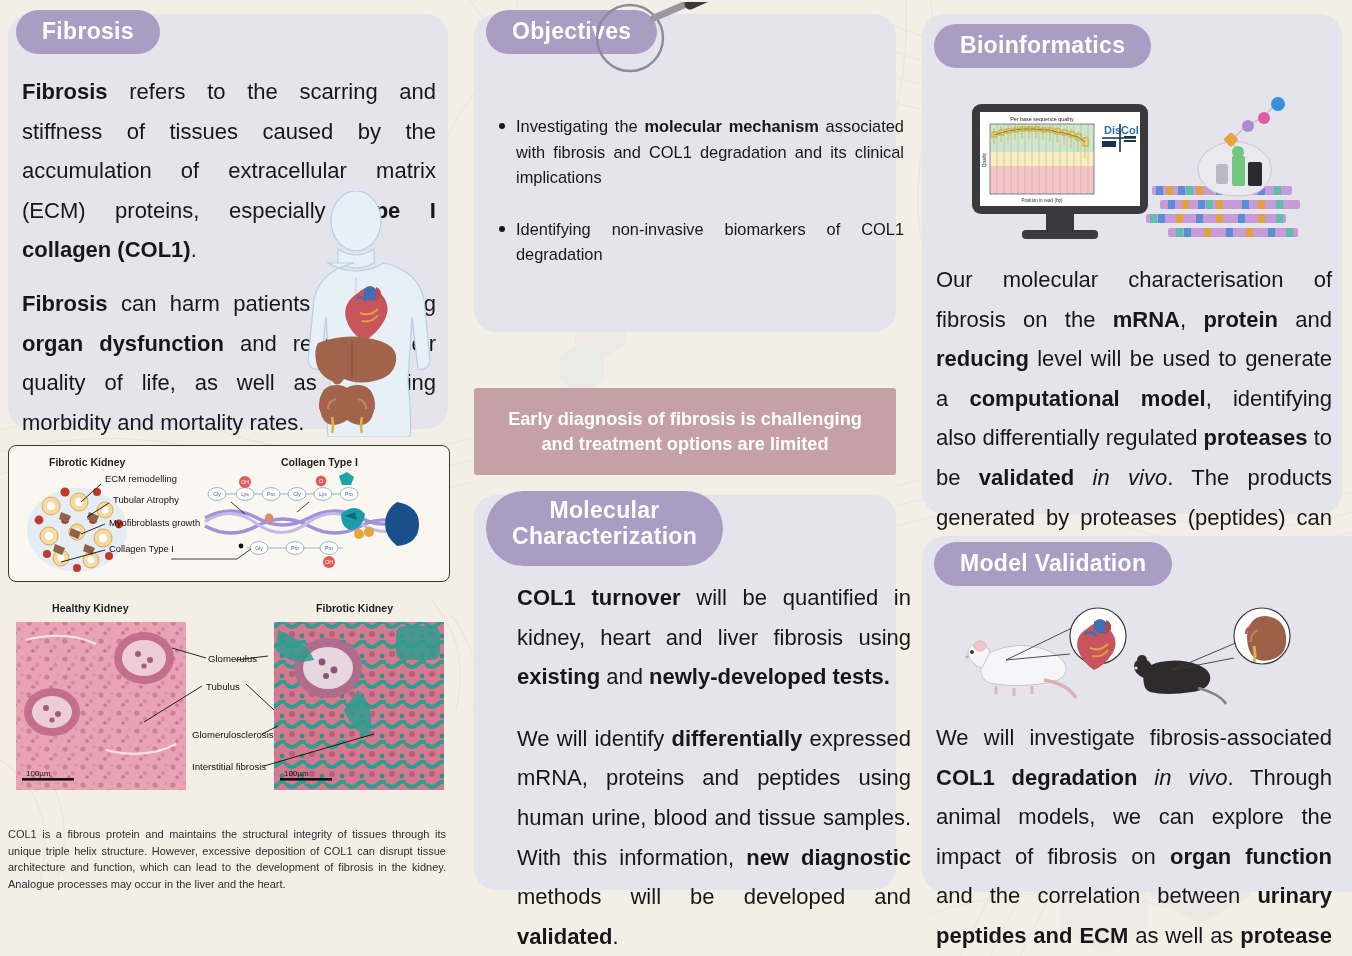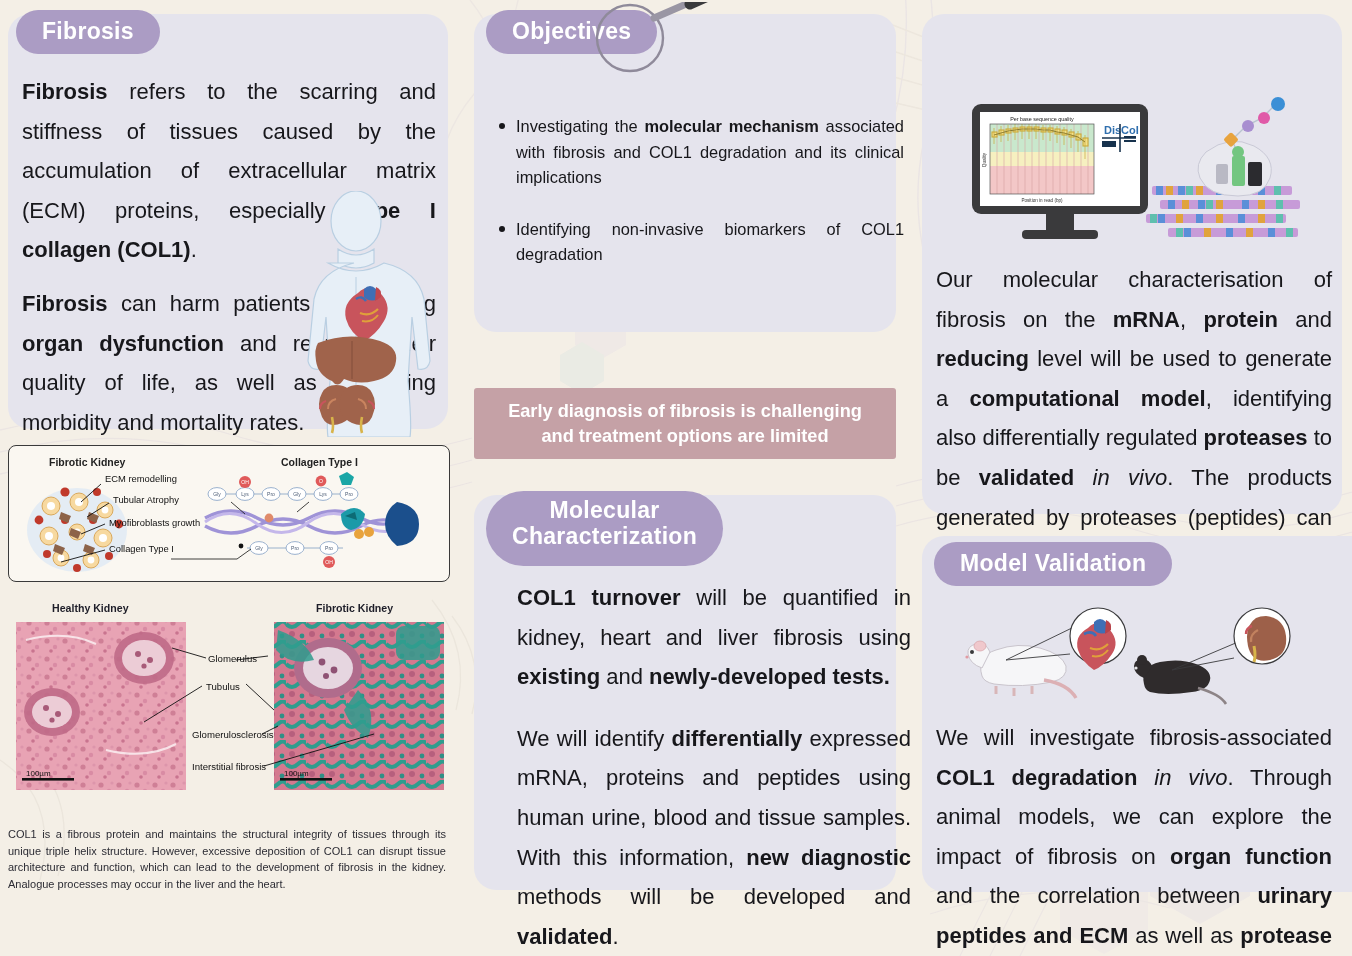--- a/index.html
+++ b/index.html
@@ -69,21 +69,21 @@
   }
   #objectives-list li{position:relative;margin-bottom:26px;
     font-size:16.4px;line-height:1.56;color:#17171b;text-align:justify;margin-top:16px;}
   #objectives-list li::before{
     content:"";position:absolute;left:-17px;top:9px;
     width:6px;height:6px;border-radius:50%;background:#17171b;
   }
   #banner{
     position:absolute;left:18px;top:388px;width:422px;
     background:#c5a1a6;color:#fff;border-radius:3px;
-    padding:11px 18px;box-sizing:border-box;
+    padding:19px 18px;box-sizing:border-box;
     font-weight:700;font-size:18.2px;line-height:1.35;text-align:center;
   }
   #card-molecular{
     position:absolute;left:18px;top:495px;width:422px;height:395px;
   }
   #card-molecular .badge{position:absolute;left:12px;top:-4px;}
   #molecular-text{position:absolute;left:14px;top:83px;width:394px;margin-left:29px;}
   #molecular-text p{margin:0 0 22px;}
 
   
@@ -435,20 +435,21 @@
       <div class="body-text" id="molecular-text">
         <p><b>COL1 turnover</b> will be quantified in kidney, heart and liver fibrosis using <b>existing</b> and <b>newly-developed tests.</b></p>
         <p>We will identify <b>differentially</b> expressed mRNA, proteins and peptides using human urine, blood and tissue samples. With this information, <b>new diagnostic</b> methods will be developed and <b>validated</b>.</p>
       </div>
     </div>
   </div>
 
   <div class="col col3">
 
     <div class="card" id="card-bioinf">
+      <div class="badge">Bioinformatics</div>
 
       <svg class="bioimg" viewBox="0 0 390 150">
 
         <rect x="34" y="10" width="176" height="110" rx="9" fill="#3a3a3c"></rect>
         <rect x="42" y="18" width="160" height="94" fill="#ffffff"></rect>
         <rect x="108" y="120" width="28" height="18" fill="#3a3a3c"></rect>
         <rect x="84" y="136" width="76" height="9" rx="4" fill="#3a3a3c"></rect>
 
         <text class="lbl" x="104" y="27" font-size="5.4" fill="#222" text-anchor="middle">Per base sequence quality</text>
         <g>

